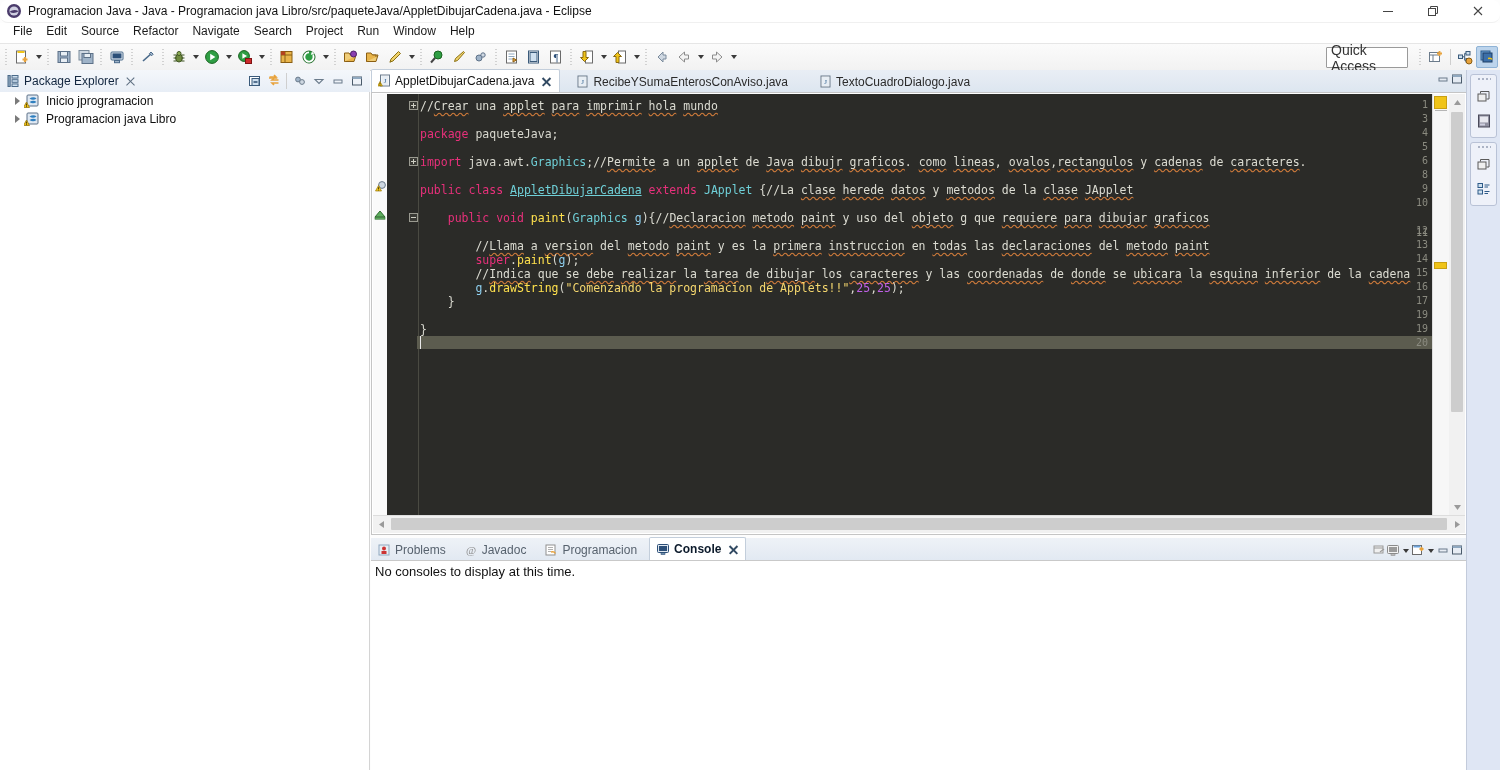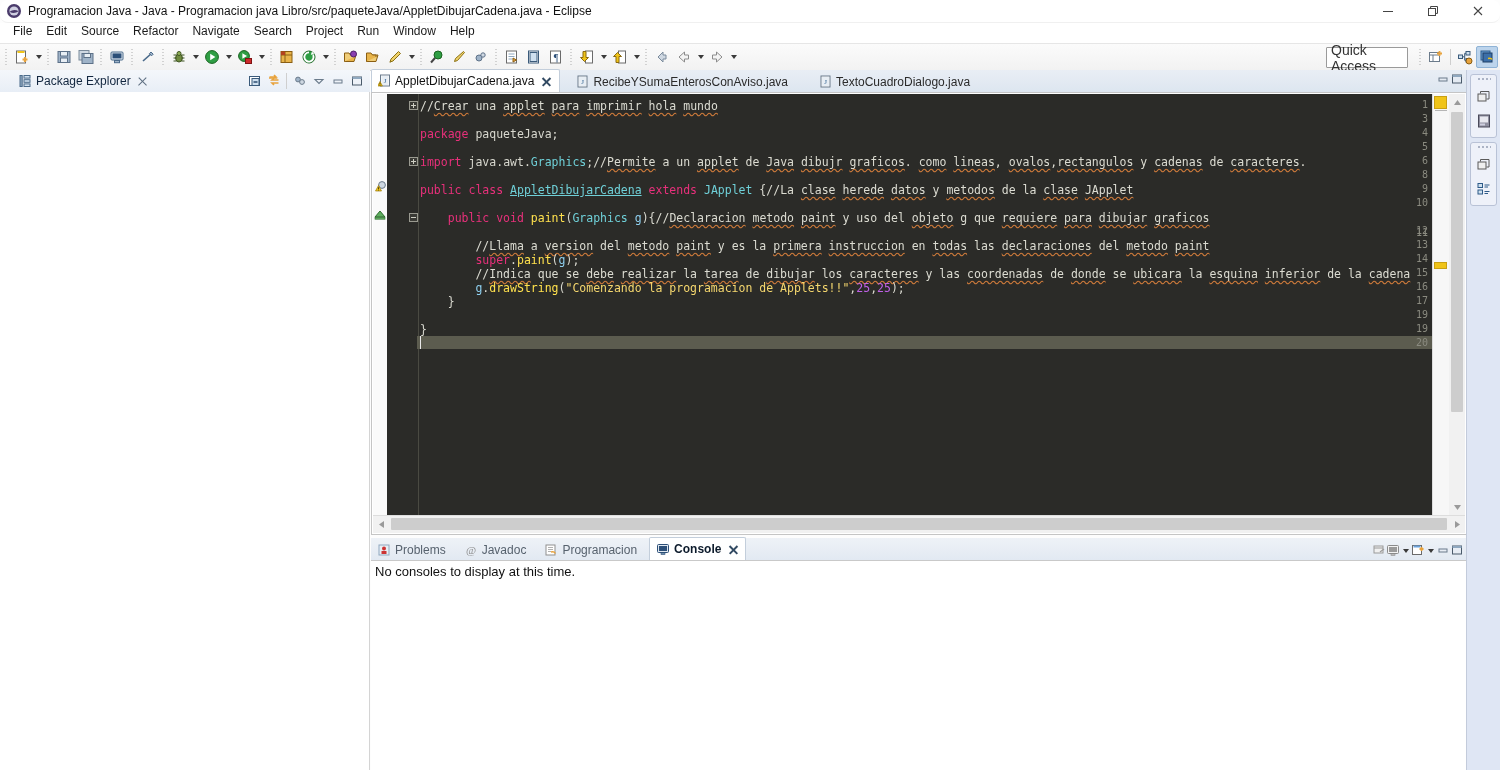--- a/index.html
+++ b/index.html
@@ -39,21 +39,21 @@
   .tsep{width:1px;height:16px;background:#cfcfcf;margin:0 3px;flex:none;}
 
   .qa{position:absolute;right:92px;top:3px;width:76px;height:19px;border:1px solid #9a9a9a;
       background:#fff;border-radius:1px;display:flex;align-items:center;padding-left:4px;}
   .qa span{font-size:14px;color:#333;}
   .rightpersp{position:absolute;right:2px;top:2px;display:flex;align-items:center;}
 
   
   .pexp{position:absolute;left:0;top:70px;width:370px;height:700px;background:#fff;}
   .pexp-head{height:22px;background:linear-gradient(#f4f7fb,#e8eef6);display:flex;align-items:center;
-             position:relative;padding-left:12px;}
+             position:relative;}
   .pexp-head .pe-icon{width:14px;height:14px;margin-left:6px;margin-right:4px;position:relative;flex:none;}
   .pexp-head .pe-title{font-size:12px;color:#12263f;white-space:nowrap;}
   .pexp-head .closeX{margin-left:6px;}
   .pexp-tools{position:absolute;right:4px;top:0;height:22px;display:flex;align-items:center;}
   .pexp-tools .ptb{width:19px;height:18px;display:flex;align-items:center;justify-content:center;}
   .pexp-body{position:absolute;left:0;top:22px;right:0;bottom:0;background:#fff;
              border-right:1px solid #d4d4d4;}
   .tree-row{height:18px;display:flex;align-items:center;padding-left:10px;}
   .tw{width:14px;height:18px;display:flex;align-items:center;justify-content:center;flex:none;}
   .tw i{display:block;width:0;height:0;border-top:4px solid transparent;border-bottom:4px solid transparent;
@@ -461,20 +461,52 @@
         </div>
         <div class="ptb">
           <svg width="14" height="14" viewBox="0 0 14 14">
             <rect x="2.5" y="3" width="9" height="8" fill="none" stroke="#4a5a6a"></rect>
             <rect x="2.5" y="3" width="9" height="2" fill="#8fa8bf"></rect>
           </svg>
         </div>
       </div>
     </div>
     <div class="pexp-body">
+      <div class="tree-row">
+        <span class="tw">
+            <i></i>
+          </span>
+        <span class="prj-icon">
+          <svg width="17" height="16" viewBox="0 0 17 16">
+            <rect x="3" y="2" width="11" height="11" rx="1" fill="#dfe8f2" stroke="#5d7188"></rect>
+            <path d="M5.5 5.5 q4 -2.5 7 0 q-3.5 2.5 -7 0z" fill="#2f7fbf"></path>
+            <path d="M5.5 9 q4 -2.5 7 0 q-3.5 2.5 -7 0z" fill="#2f7fbf"></path>
+            <path d="M2.5 9 l3 5.5 h-6z" fill="#f0c419" stroke="#9a7a10" stroke-width=".8"></path>
+            <rect x="2.1" y="10.6" width=".9" height="2.1" fill="#4a3a00"></rect>
+            <rect x="2.1" y="13.2" width=".9" height=".9" fill="#4a3a00"></rect>
+          </svg>
+        </span>
+        <span class="tree-label">Inicio jprogramacion</span>
+      </div>
+      <div class="tree-row">
+        <span class="tw">
+            <i></i>
+          </span>
+        <span class="prj-icon">
+          <svg width="17" height="16" viewBox="0 0 17 16">
+            <rect x="3" y="2" width="11" height="11" rx="1" fill="#dfe8f2" stroke="#5d7188"></rect>
+            <path d="M5.5 5.5 q4 -2.5 7 0 q-3.5 2.5 -7 0z" fill="#2f7fbf"></path>
+            <path d="M5.5 9 q4 -2.5 7 0 q-3.5 2.5 -7 0z" fill="#2f7fbf"></path>
+            <path d="M2.5 9 l3 5.5 h-6z" fill="#f0c419" stroke="#9a7a10" stroke-width=".8"></path>
+            <rect x="2.1" y="10.6" width=".9" height="2.1" fill="#4a3a00"></rect>
+            <rect x="2.1" y="13.2" width=".9" height=".9" fill="#4a3a00"></rect>
+          </svg>
+        </span>
+        <span class="tree-label">Programacion java Libro</span>
+      </div>
     </div>
   </div>
 
   <div class="edarea">
     <div class="edtabs">
       <div class="edtab active">
         <span class="ficon">
           <svg width="13" height="14" viewBox="0 0 13 14">
             <rect x="2.5" y="1" width="9" height="11" fill="#fff" stroke="#6b7b8b"></rect>
             <rect x="3.5" y="2" width="7" height="9" fill="#e8eef4"></rect>

